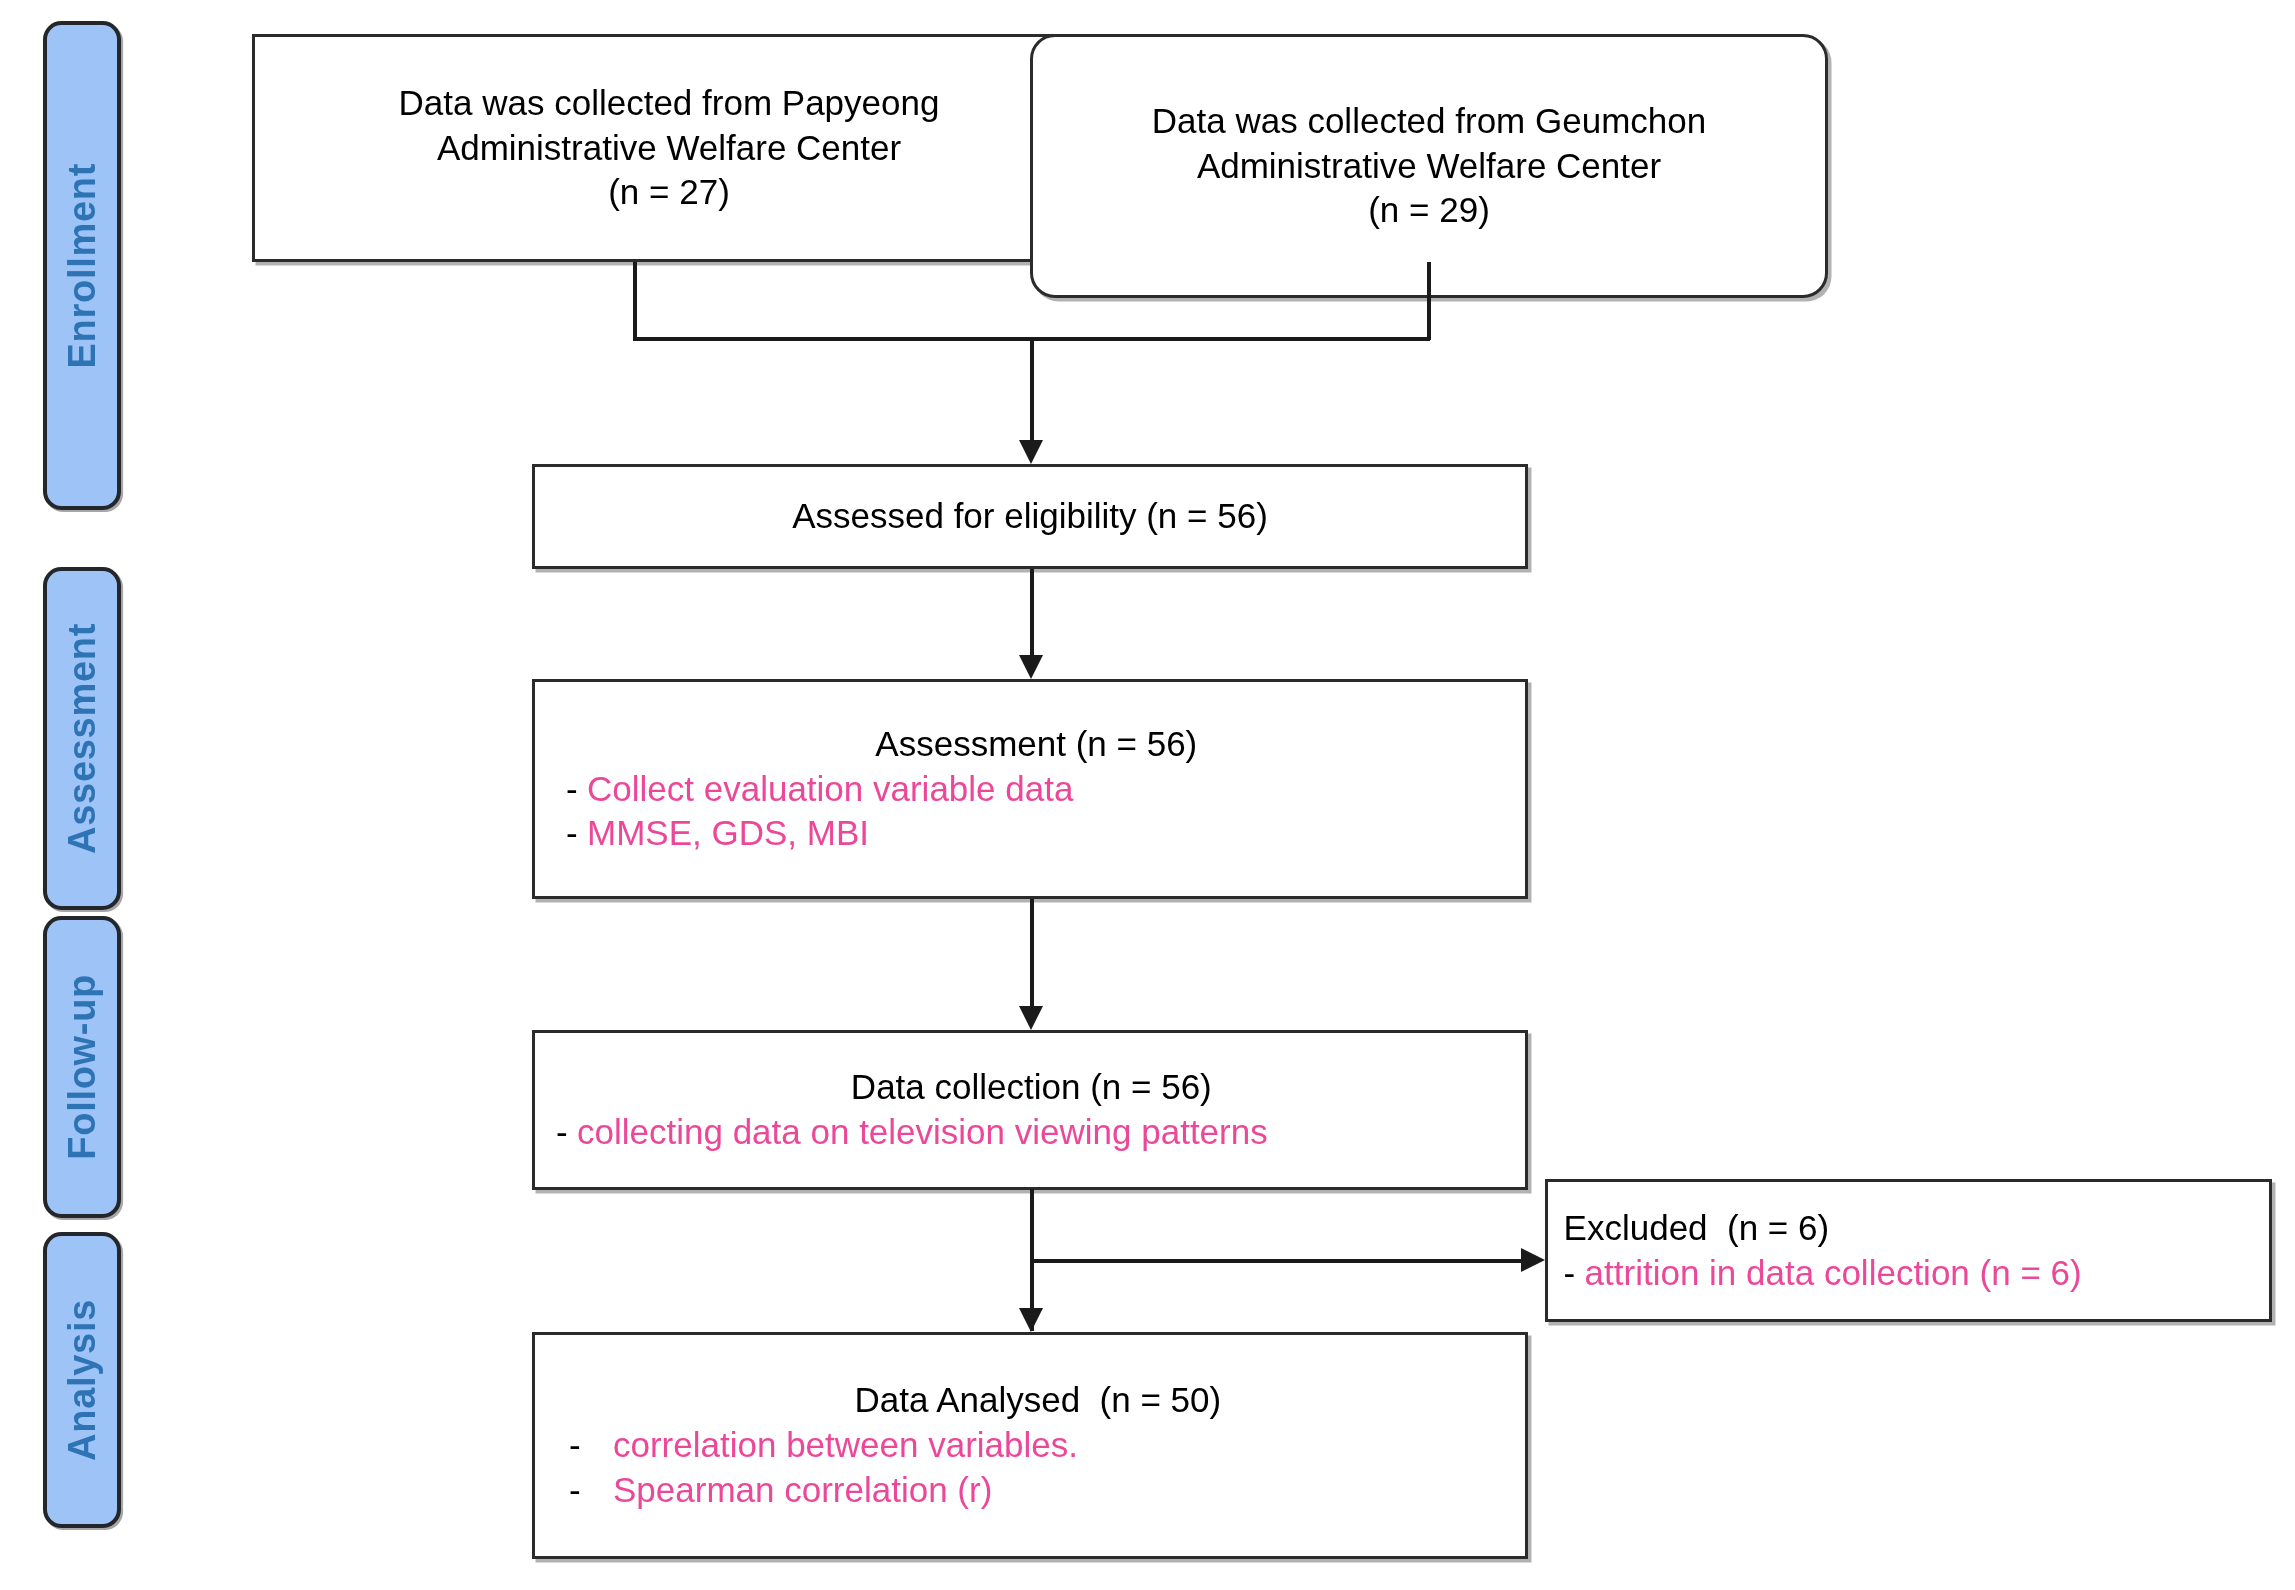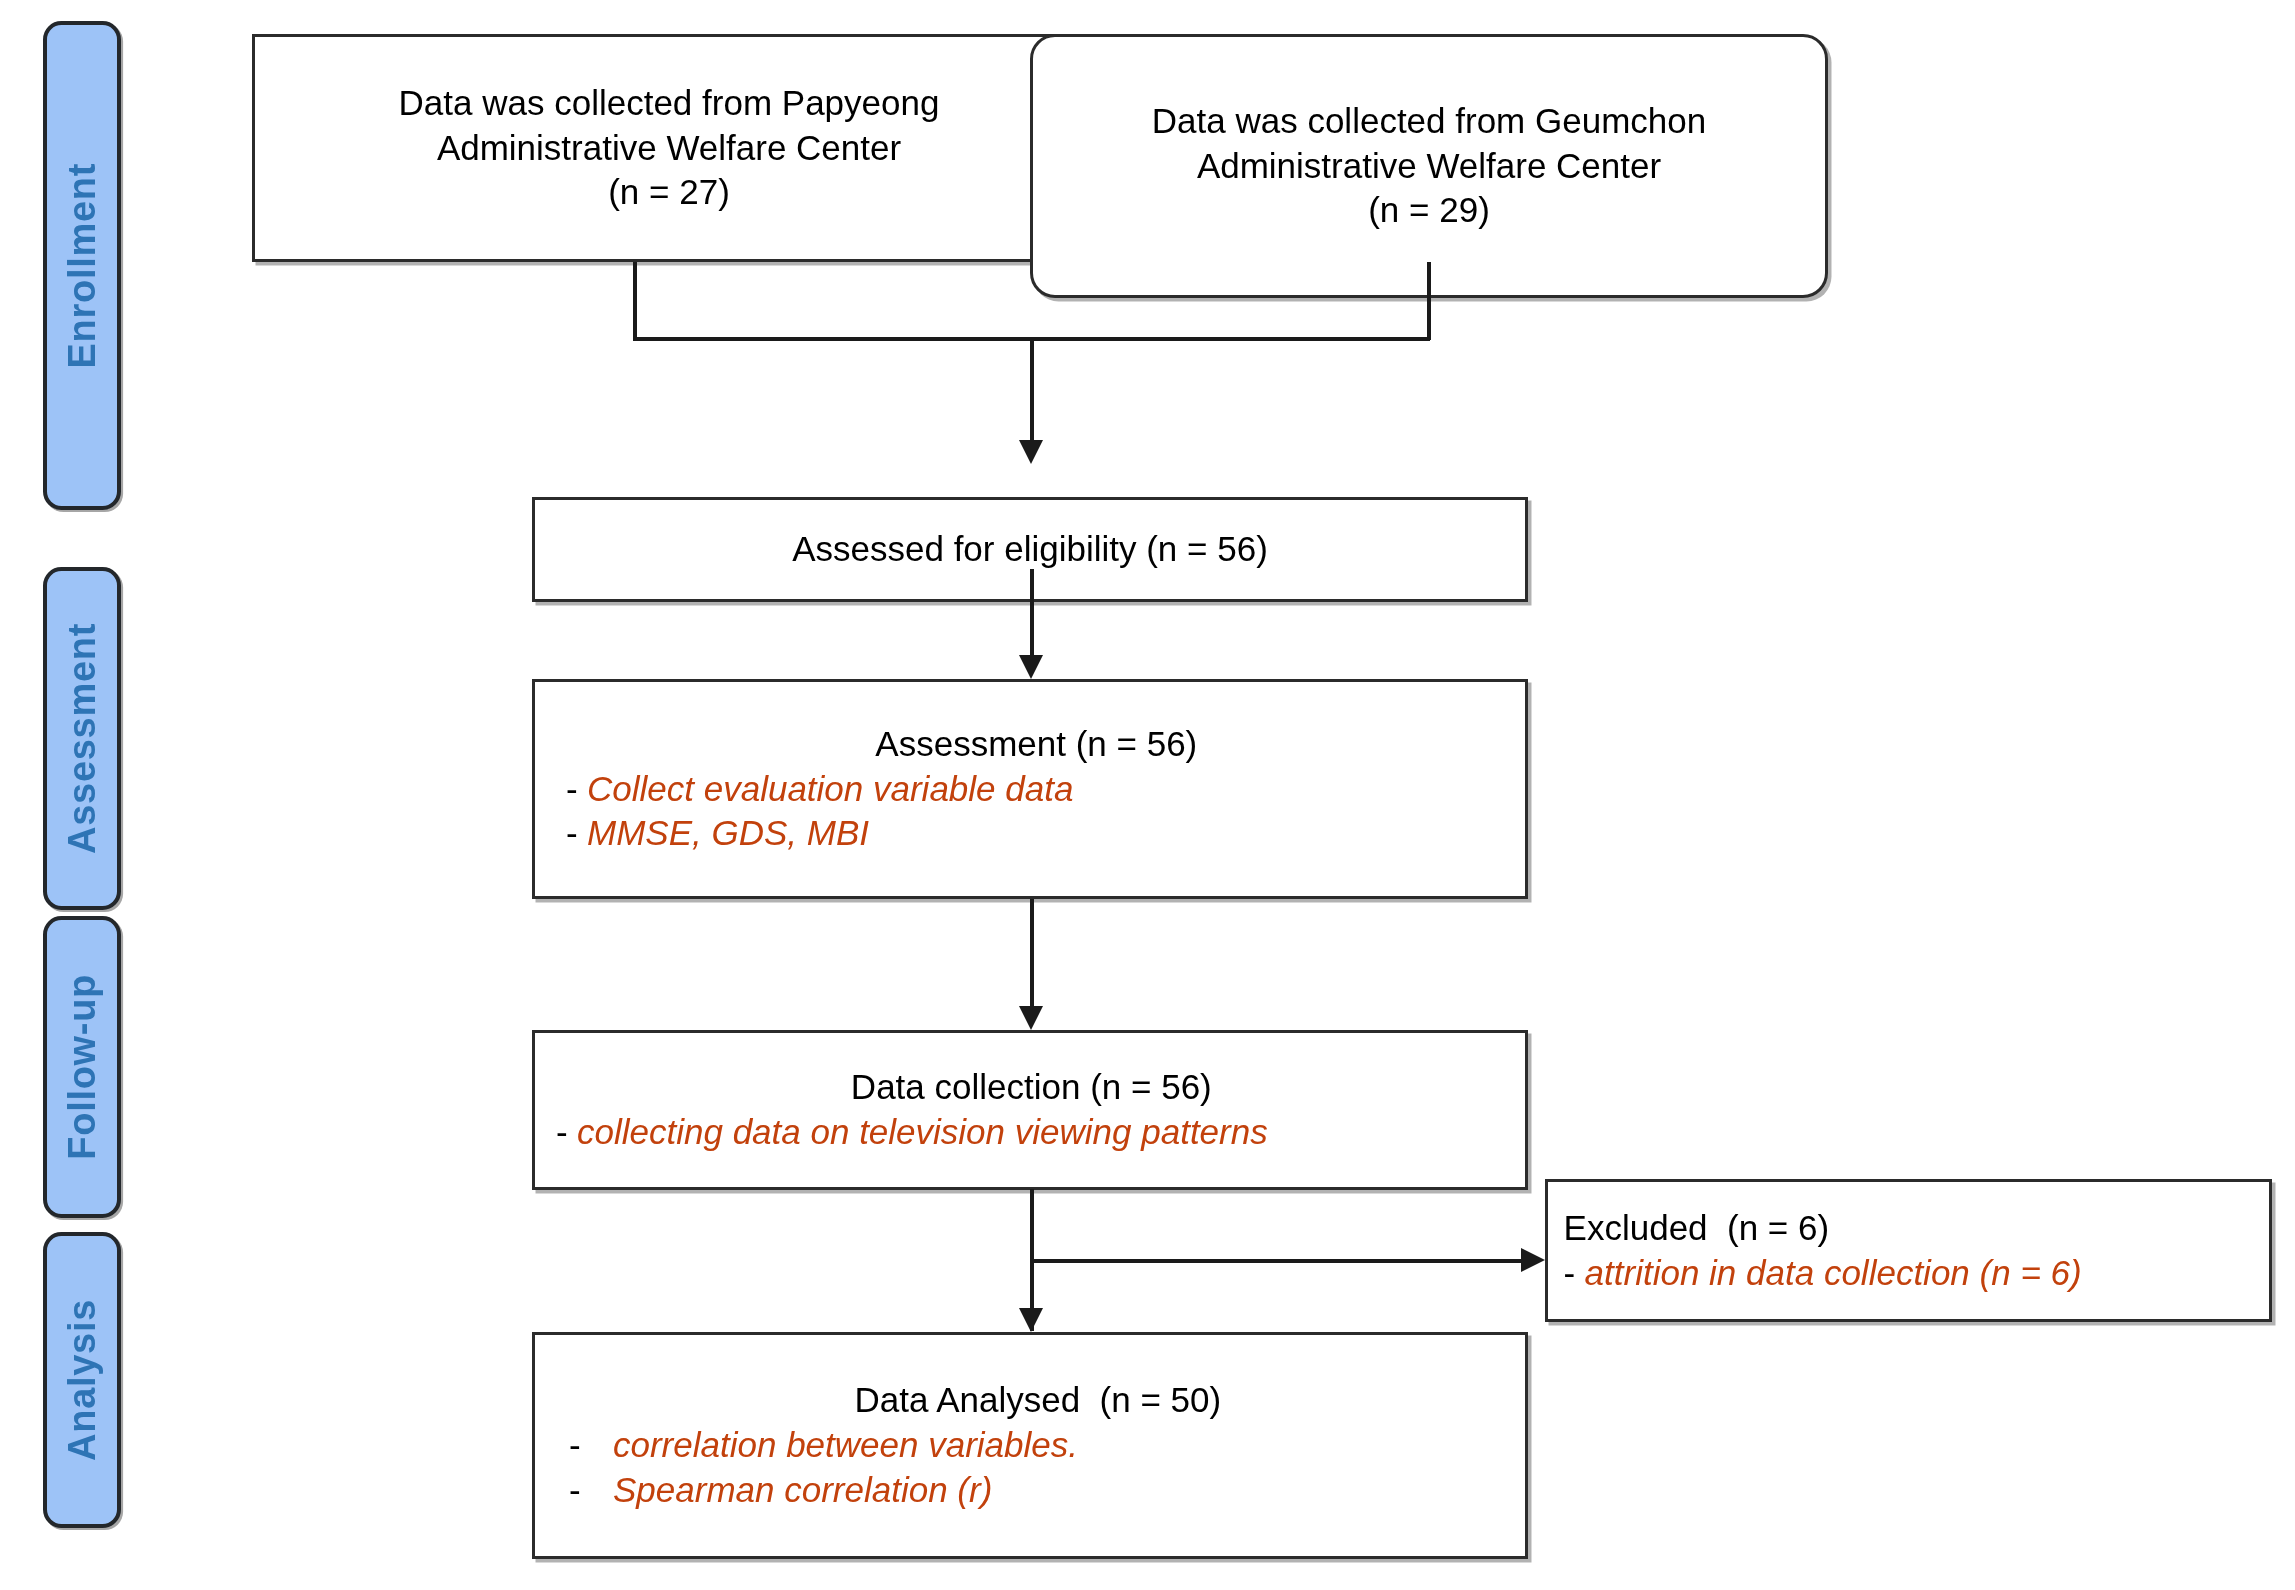--- a/index.html
+++ b/index.html
@@ -69,25 +69,24 @@
   }
   .bullet-mark {
     width: 21px;
     flex: 0 0 auto;
     color: #000;
     font-size: 35px;
     line-height: 1.28;
   }
   .bullet-mark.wide { width: 44px; }
   .bullet-text {
-    color: #c2410c;
+    color: #ec4899;
     font-size: 35px;
     line-height: 1.28;
     white-space: pre;
-    font-style: italic;
   }
 
   
   .conn {
     position: absolute;
     background: #1A1A1A;
   }
   .v { width: 3.5px; }
   .h { height: 3.5px; }
 
@@ -138,21 +137,21 @@
     <div class="node-line center">Administrative Welfare Center</div>
     <div class="node-line center">(n = 29)</div>
   </div>
 
   <div class="conn v" style="left:633px; top:262px; height:78px;"></div>
   <div class="conn v" style="left:1427px; top:262px; height:78px;"></div>
   <div class="conn h" style="left:633px; top:337px; width:797px;"></div>
   <div class="conn v" style="left:1030px; top:337px; height:106px;"></div>
   <div class="arrow-down" style="left:1019px; top:440px;"></div>
 
-  <div class="node" style="left:532px; top:464px; width:996px; height:105px;margin-top:33px;">
+  <div class="node" style="left:532px; top:464px; width:996px; height:105px;">
     <div class="node-line center">Assessed for eligibility (n = 56)</div>
   </div>
 
   <div class="conn v" style="left:1030px; top:569px; height:89px;"></div>
   <div class="arrow-down" style="left:1019px; top:655px;"></div>
 
   <div class="node" style="left:532px; top:679px; width:996px; height:220px; padding-left:31px;">
     <div class="node-line center">Assessment (n = 56)</div>
     <div class="bullet-row">
       <span class="bullet-mark">-</span>

